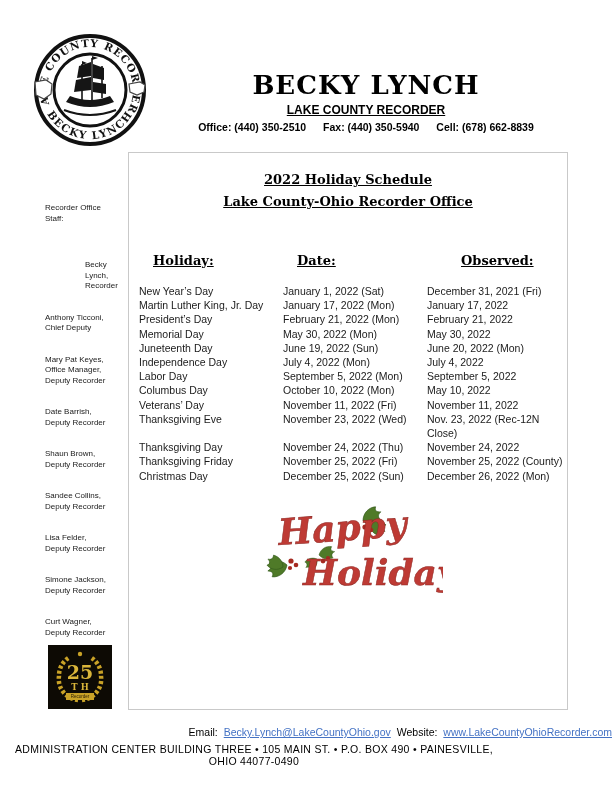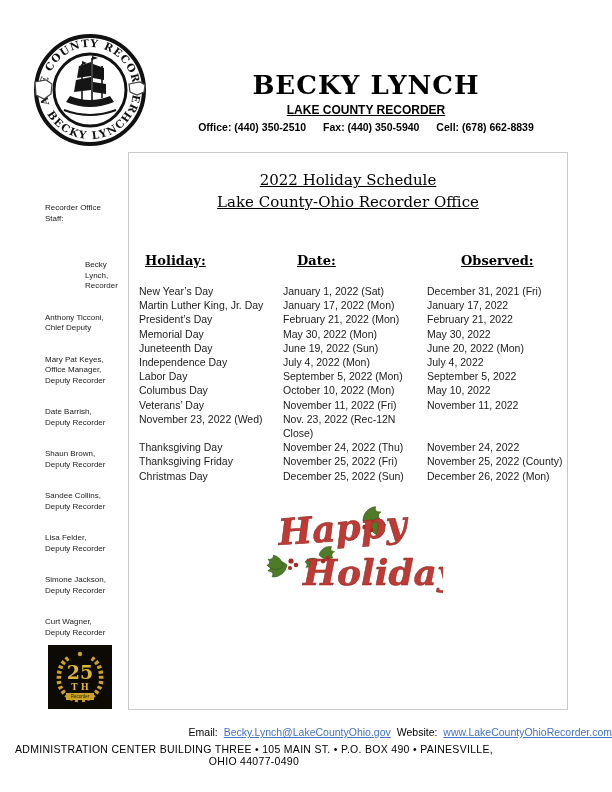--- a/index.html
+++ b/index.html
@@ -20,26 +20,26 @@
   
   .sidebar{position:absolute;left:45px;top:203px;width:80px;font-size:8px;line-height:10.5px;color:#1a1a1a;}
   .sidebar-heading{width:58px;margin-bottom:36px;}
   .staff-entry{margin-bottom:21px;}
   .staff-entry.bold{font-weight:normal;margin-left:40px;}
 
   
   .main-box{position:absolute;left:128px;top:152px;width:438px;height:556px;
             border:1px solid #c9c9c9;background:#fff;}
   .box-titles{margin-top:16px;text-align:center;font-family:"DejaVu Serif",serif;
-              font-weight:normal;font-size:15px;line-height:22px;color:#000;}
+              font-weight:bold;font-size:13px;line-height:22px;color:#000;}
   .box-titles div{text-decoration:underline;}
   .col-headers{position:absolute;left:0;top:100px;width:100%;height:18px;
                font-family:"DejaVu Serif",serif;font-weight:bold;font-size:13px;color:#000;}
   .col-headers span{position:absolute;text-decoration:underline;}
-  .col-h0{left:16px;} .col-h1{left:168px;} .col-h2{left:332px;}
+  .col-h0{left:24px;} .col-h1{left:168px;} .col-h2{left:332px;}
   .rows{position:absolute;left:10px;top:131px;right:2px;font-size:10.5px;color:#1a1a1a;}
   .sched-row{display:grid;grid-template-columns:144px 144px 1fr;line-height:14.2px;}
 
   
   .greeting{position:absolute;left:128px;top:350px;}
 
   
   .badge{position:absolute;left:48px;top:645px;}
 
   
@@ -186,20 +186,21 @@
           <div>Columbus Day</div>
           <div>October 10, 2022 (Mon)</div>
           <div>May 10, 2022</div>
         </div>
         <div class="sched-row">
           <div>Veterans’ Day</div>
           <div>November 11, 2022 (Fri)</div>
           <div>November 11, 2022</div>
         </div>
         <div class="sched-row">
+          <div>Thanksgiving Eve</div>
           <div>November 23, 2022 (Wed)</div>
           <div>Nov. 23, 2022 (Rec-12N Close)</div>
         </div>
         <div class="sched-row">
           <div>Thanksgiving Day</div>
           <div>November 24, 2022 (Thu)</div>
           <div>November 24, 2022</div>
         </div>
         <div class="sched-row">
           <div>Thanksgiving Friday</div>

